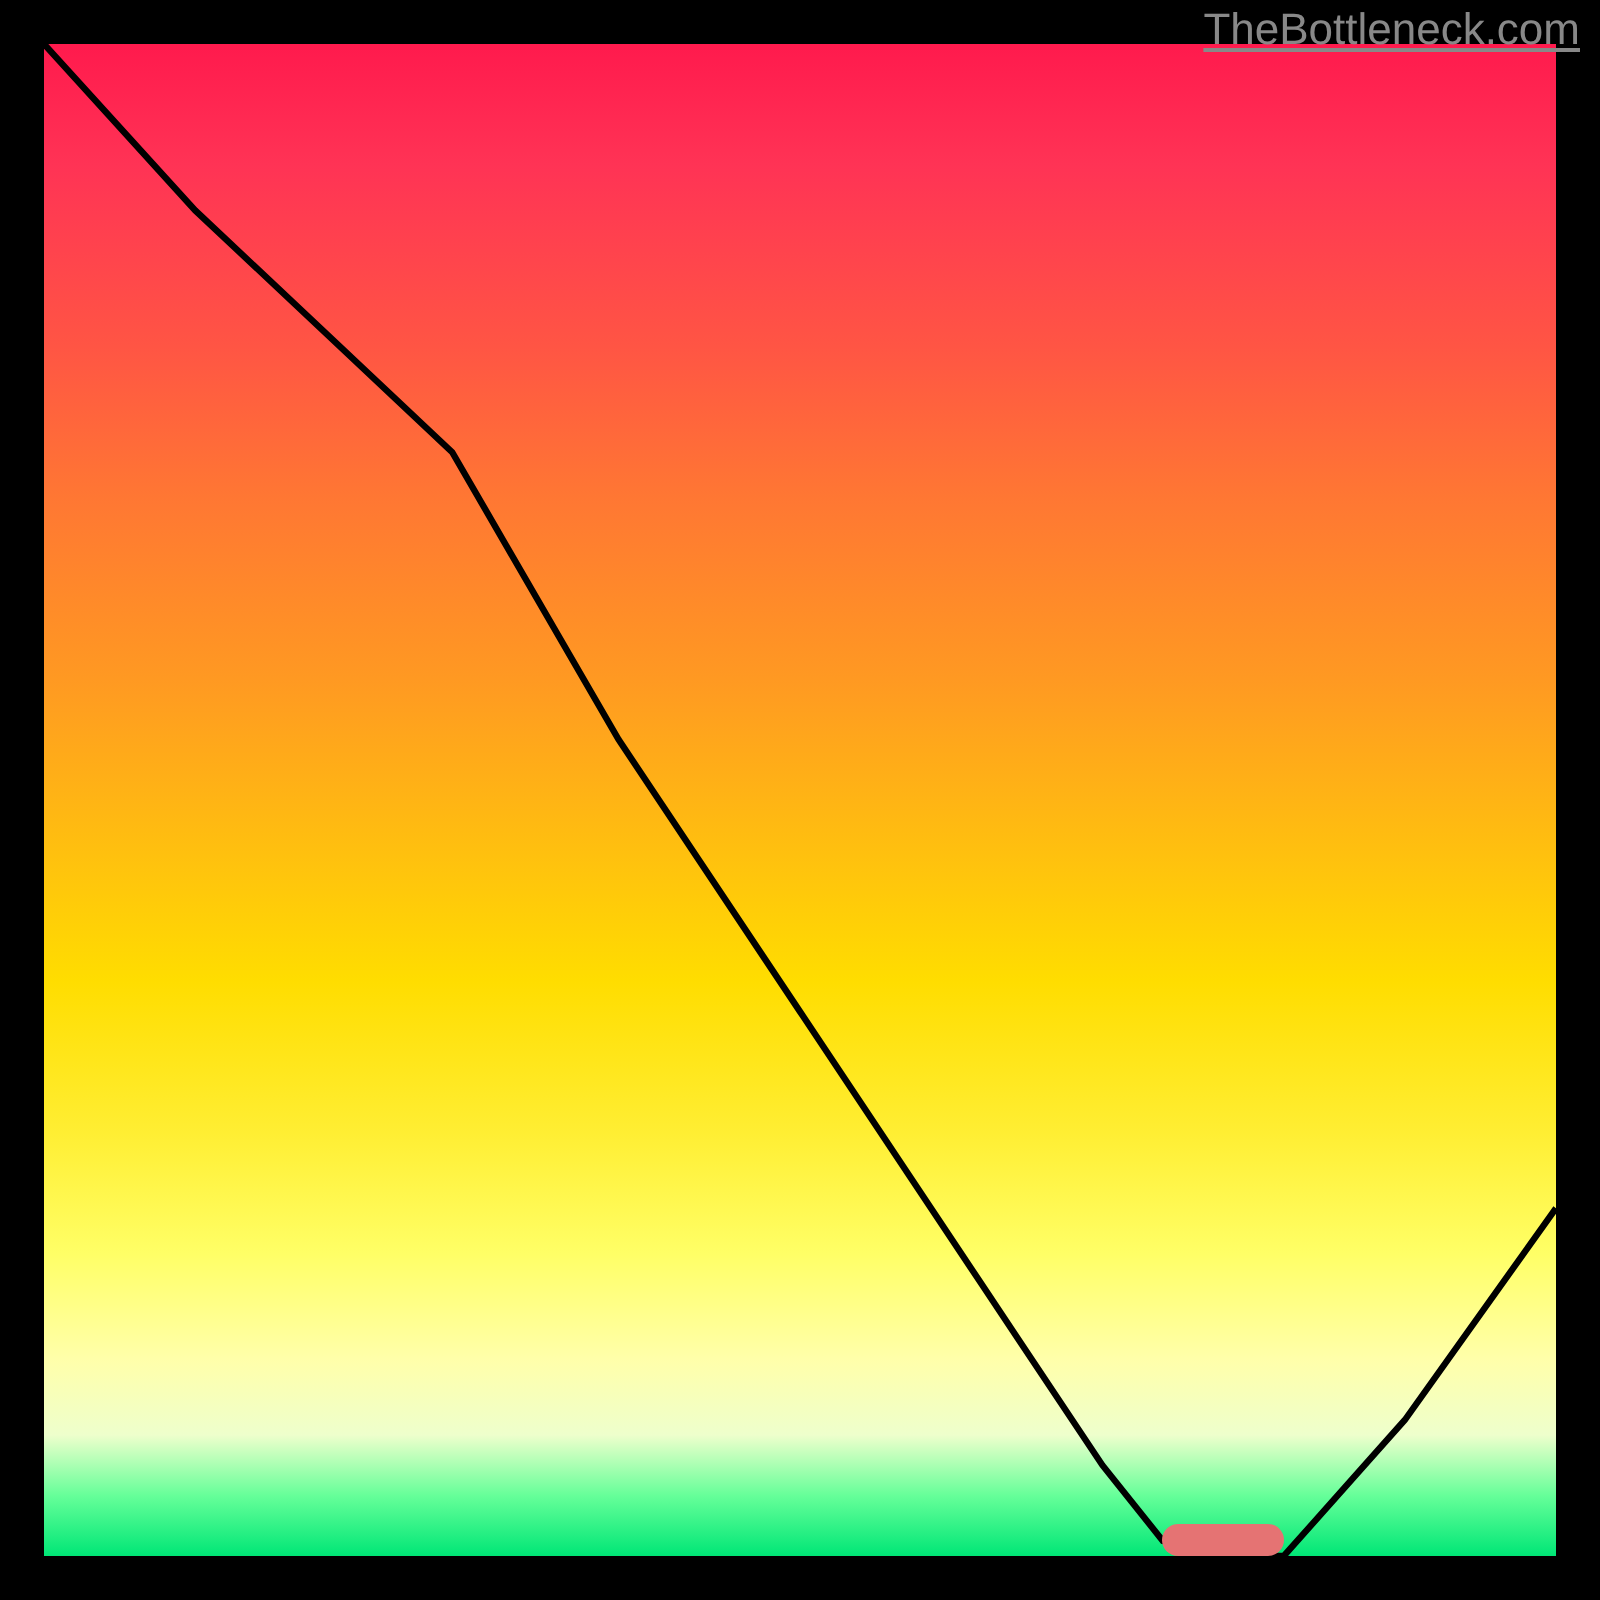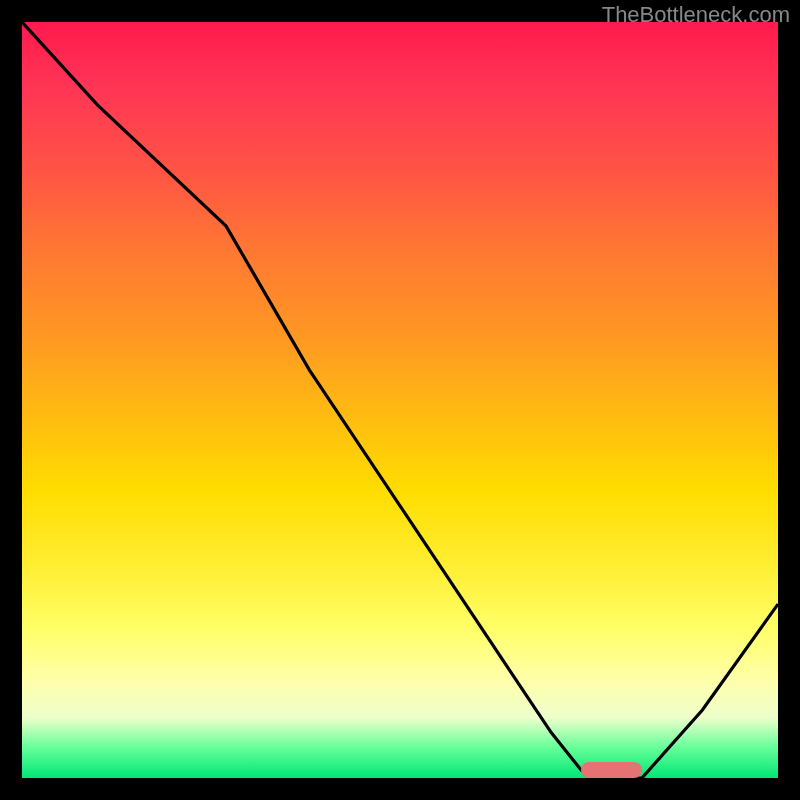--- a/index.html
+++ b/index.html
@@ -33,20 +33,21 @@
     );
   }
   .watermark {
     position: absolute;
     top: 2px;
     right: 10px;
     color: #888;
     font-size: 22px;
     font-weight: 500;
     z-index: 10;
+    text-decoration: underline;
   }
   .curve {
     position: absolute;
     left: 22px;
     top: 22px;
     width: 756px;
     height: 756px;
     z-index: 5;
   }
   .marker {

